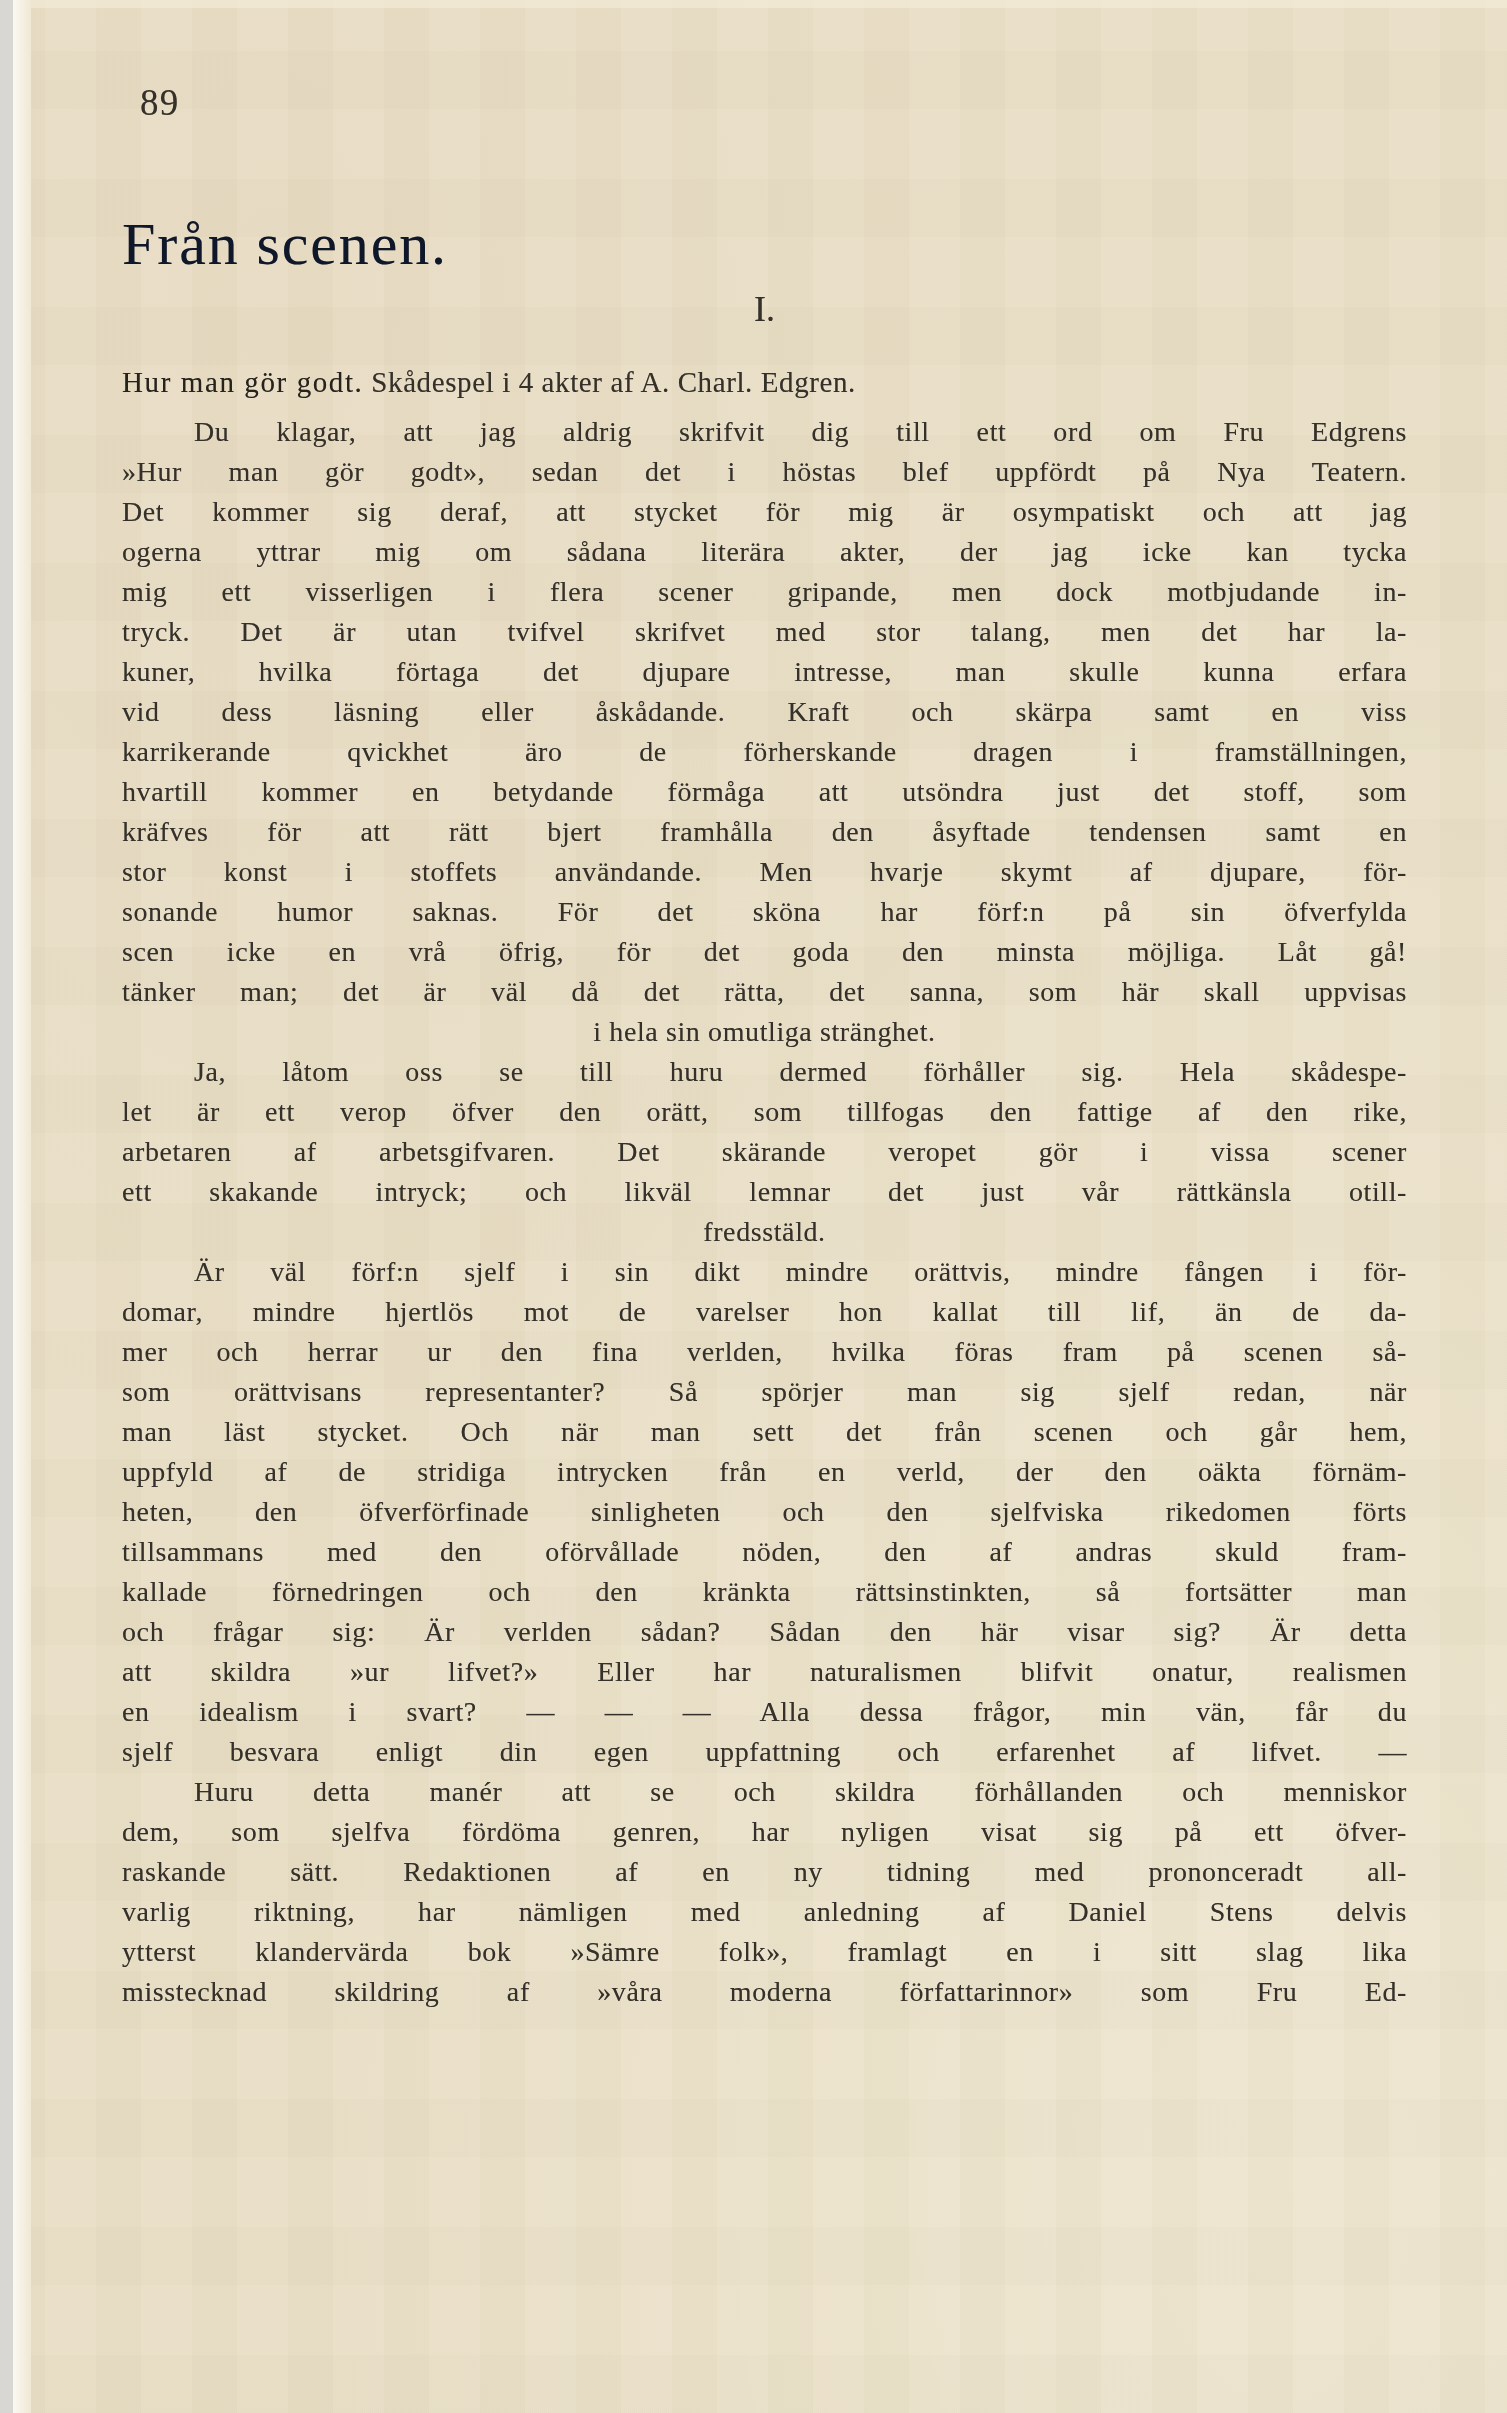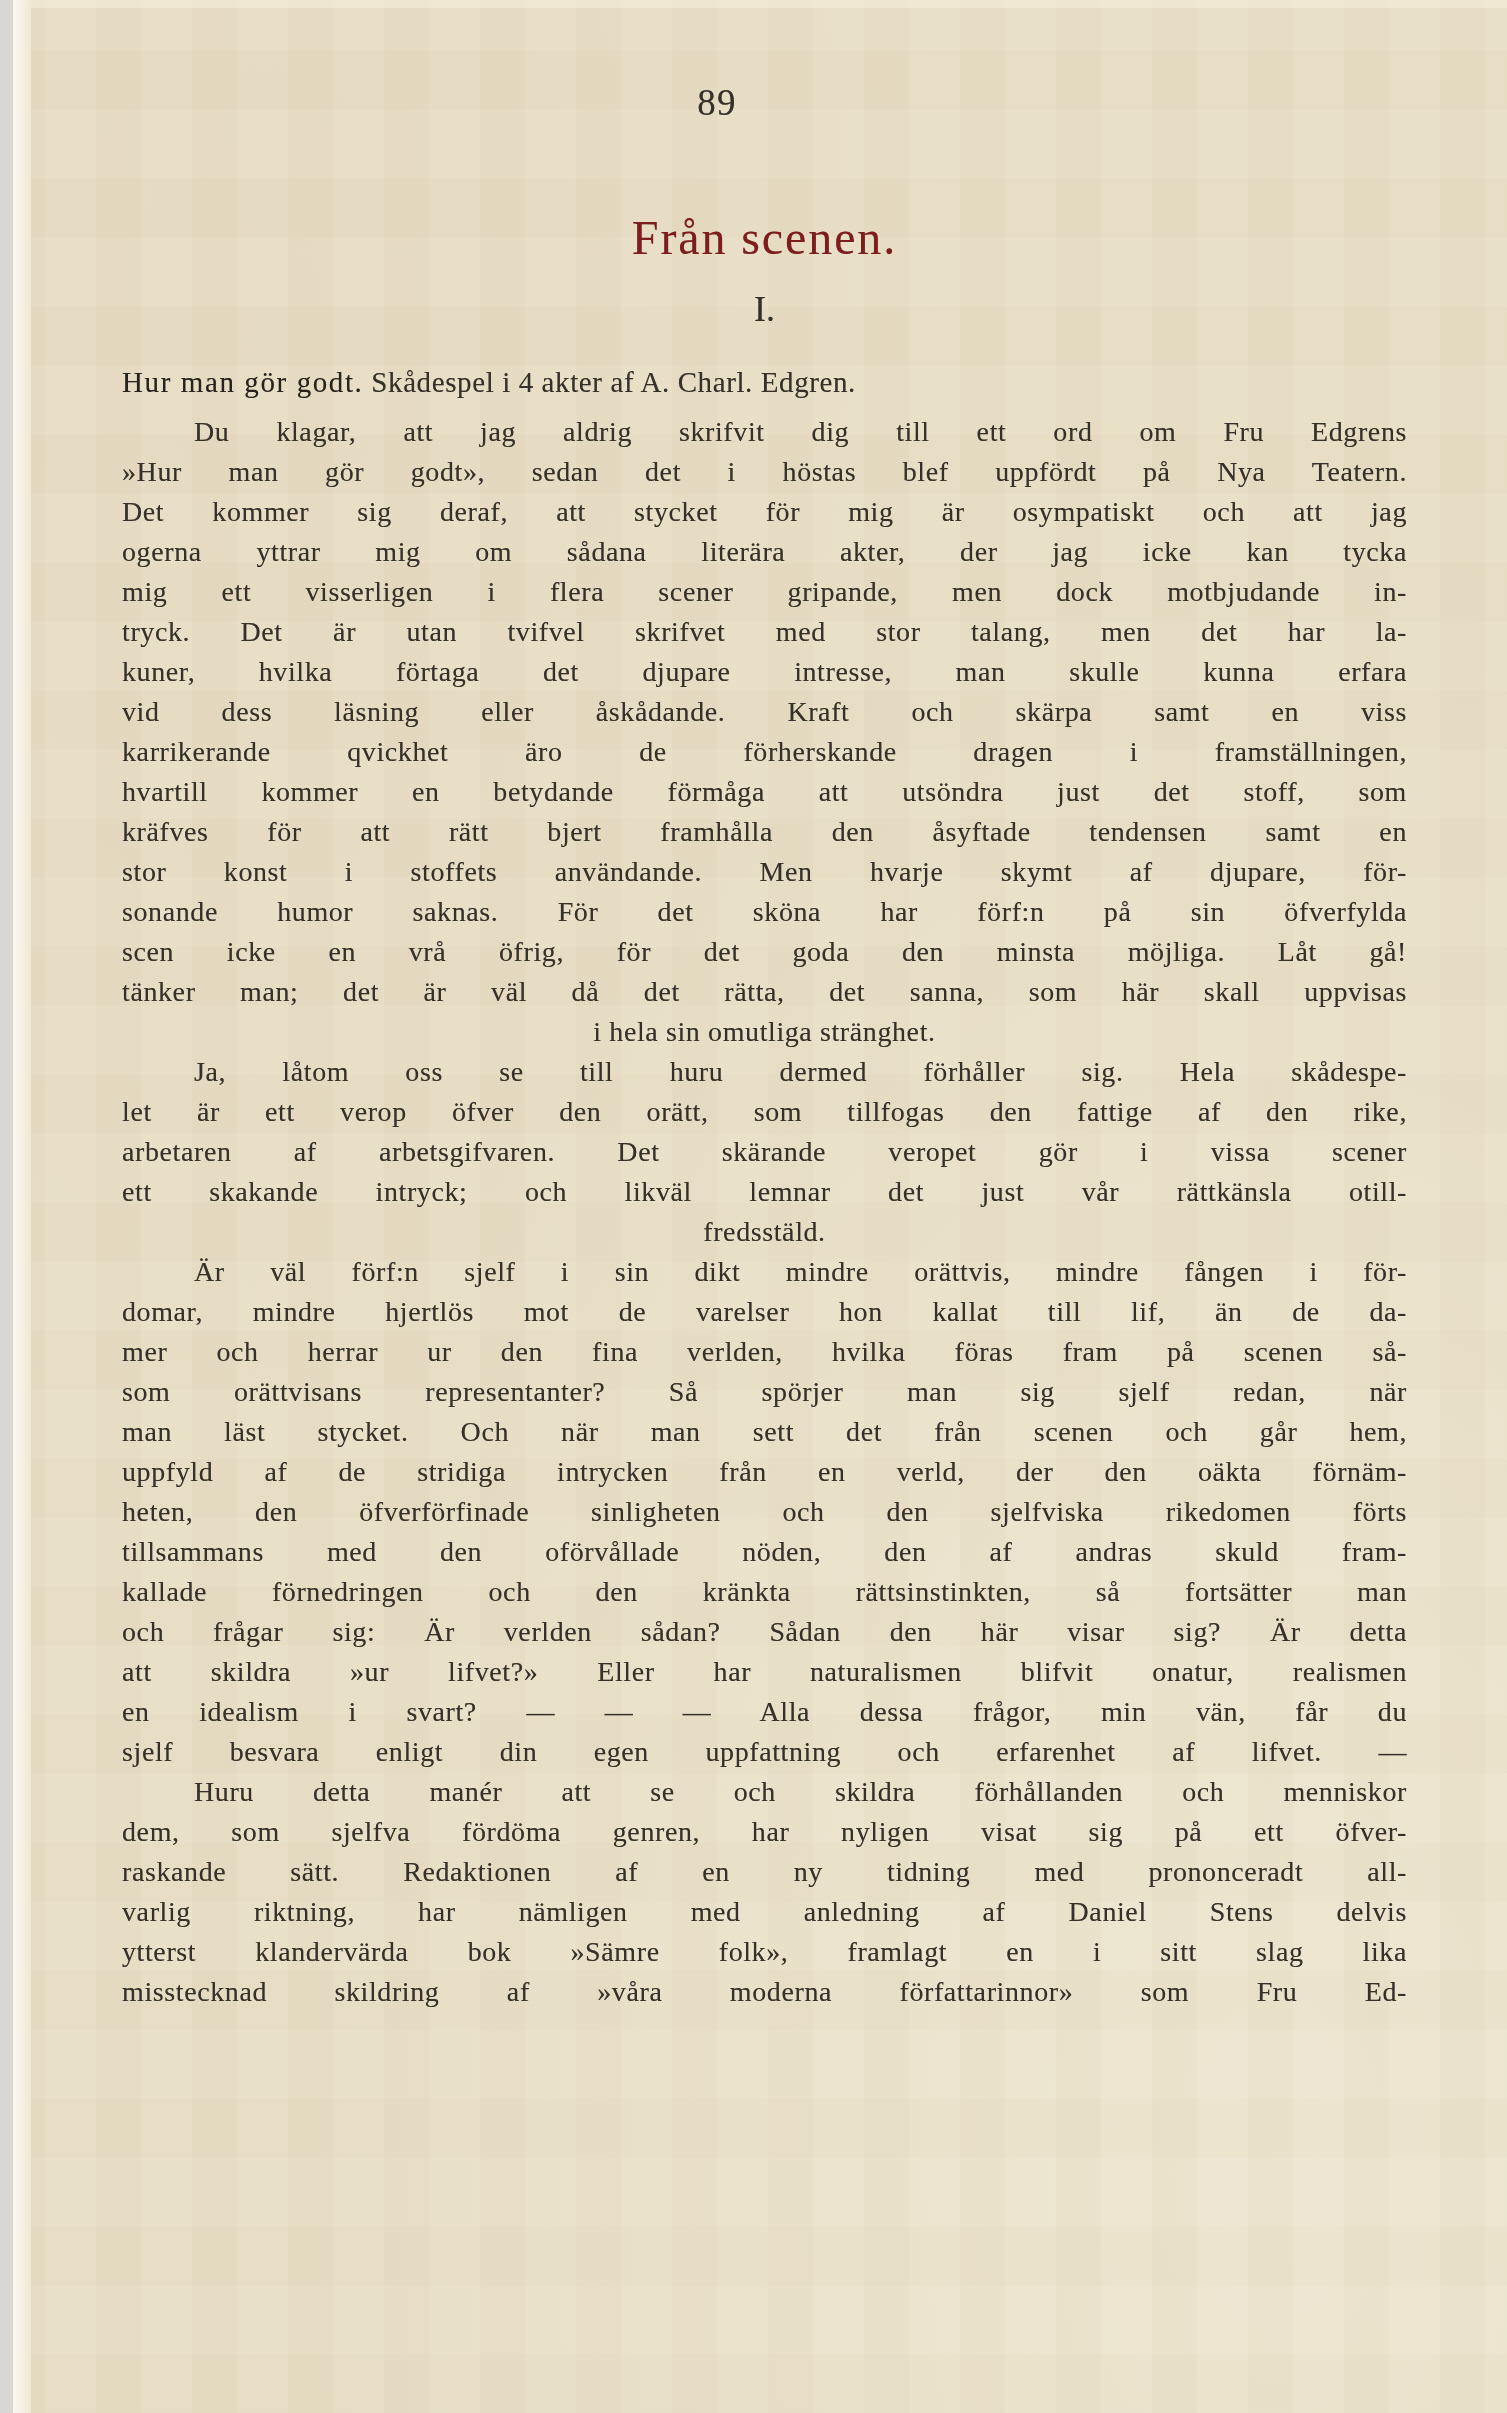--- a/index.html
+++ b/index.html
@@ -24,26 +24,26 @@
       radial-gradient(ellipse at 85% 90%, rgba(255,252,240,.25), transparent 55%);
   }
   .scan-edge-gray{position:absolute;left:0;top:0;width:12.8px;height:100%;background:var(--edge-gray);}
   .scan-edge-white{position:absolute;left:12.8px;top:0;width:18px;height:100%;
     background:linear-gradient(90deg,var(--edge-white),#f0e8d4);}
   .scan-edge-top{position:absolute;left:31px;top:0;right:0;height:7.7px;background:#f2ead6;opacity:.75;}
 
   .ink{color:var(--ink);text-shadow:0 0 0.6px rgba(53,49,42,.4);}
 
   .page-number{
-    position:absolute;top:81px;left:124px;width:1186px;
-    text-align:center;font-size:37px;letter-spacing:1.3px;
+    position:absolute;top:81px;left:140px;width:1186px;
+    text-align:left;font-size:37px;letter-spacing:1.3px;
   }
   .main-title{
     position:absolute;top:210px;left:122px;width:1285px;
-    text-align:center;font-size:48px;letter-spacing:1.9px;color:#7f1d1d;
+    text-align:left;font-size:60px;letter-spacing:1.9px;color:#0f172a;
   }
   .section-numeral{
     position:absolute;top:288px;left:122px;width:1285px;
     text-align:center;font-size:36px;
   }
   .heading-line{
     position:absolute;top:366px;left:122px;width:1285px;
     font-size:29px;white-space:nowrap;letter-spacing:0.6px;
   }
   .body-text{

